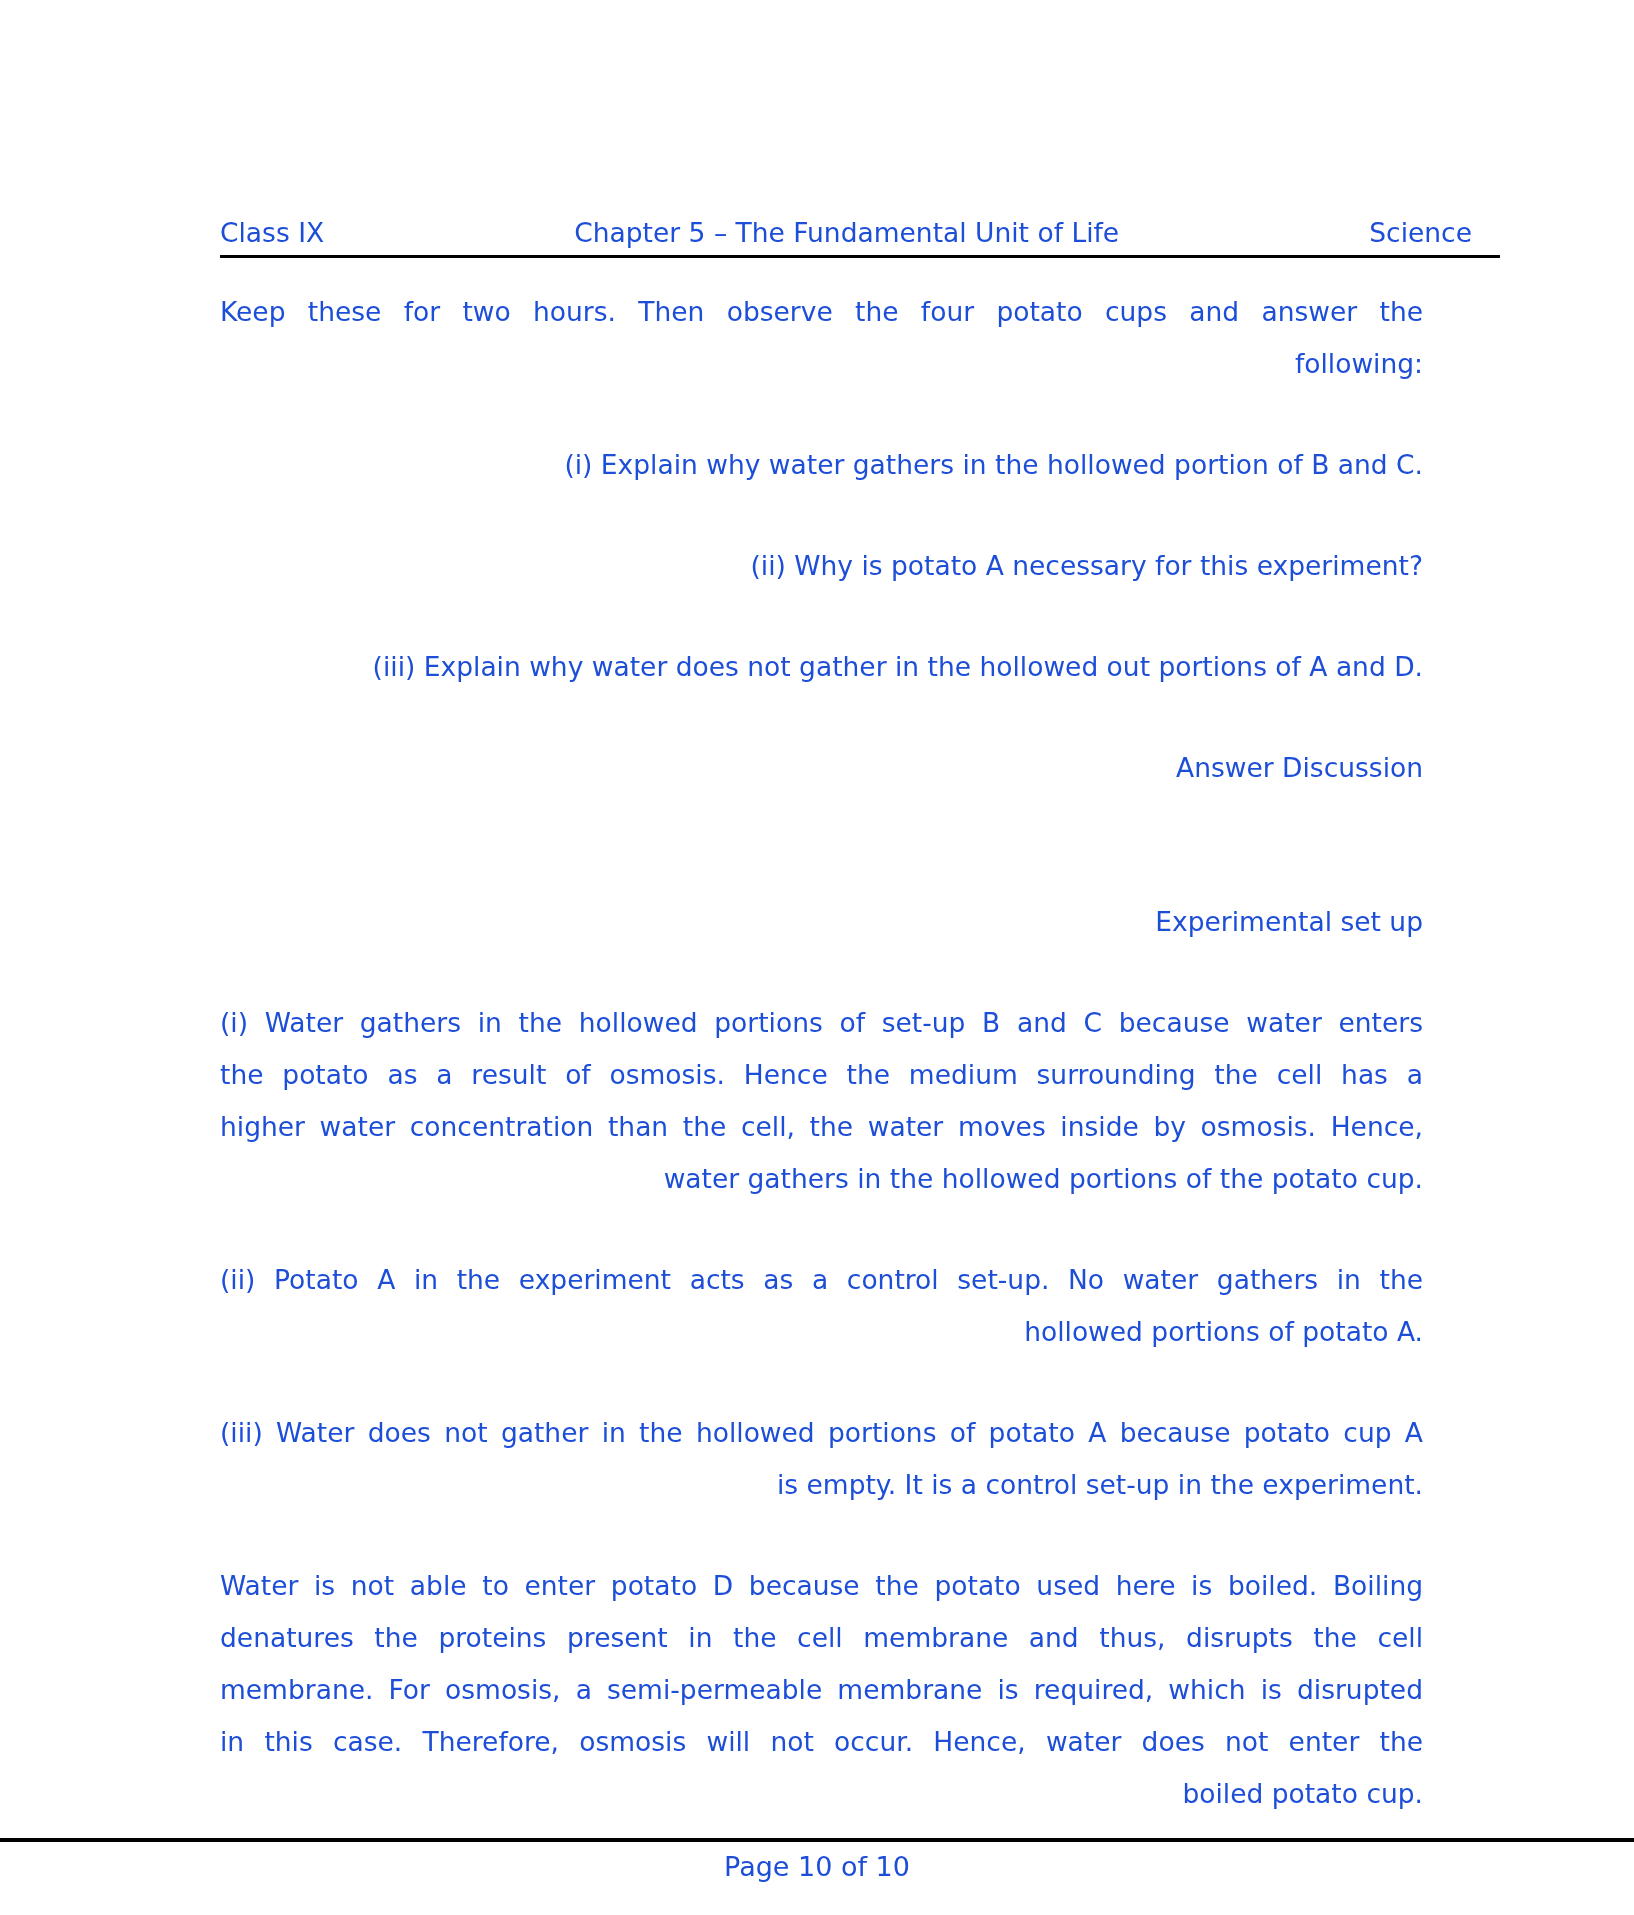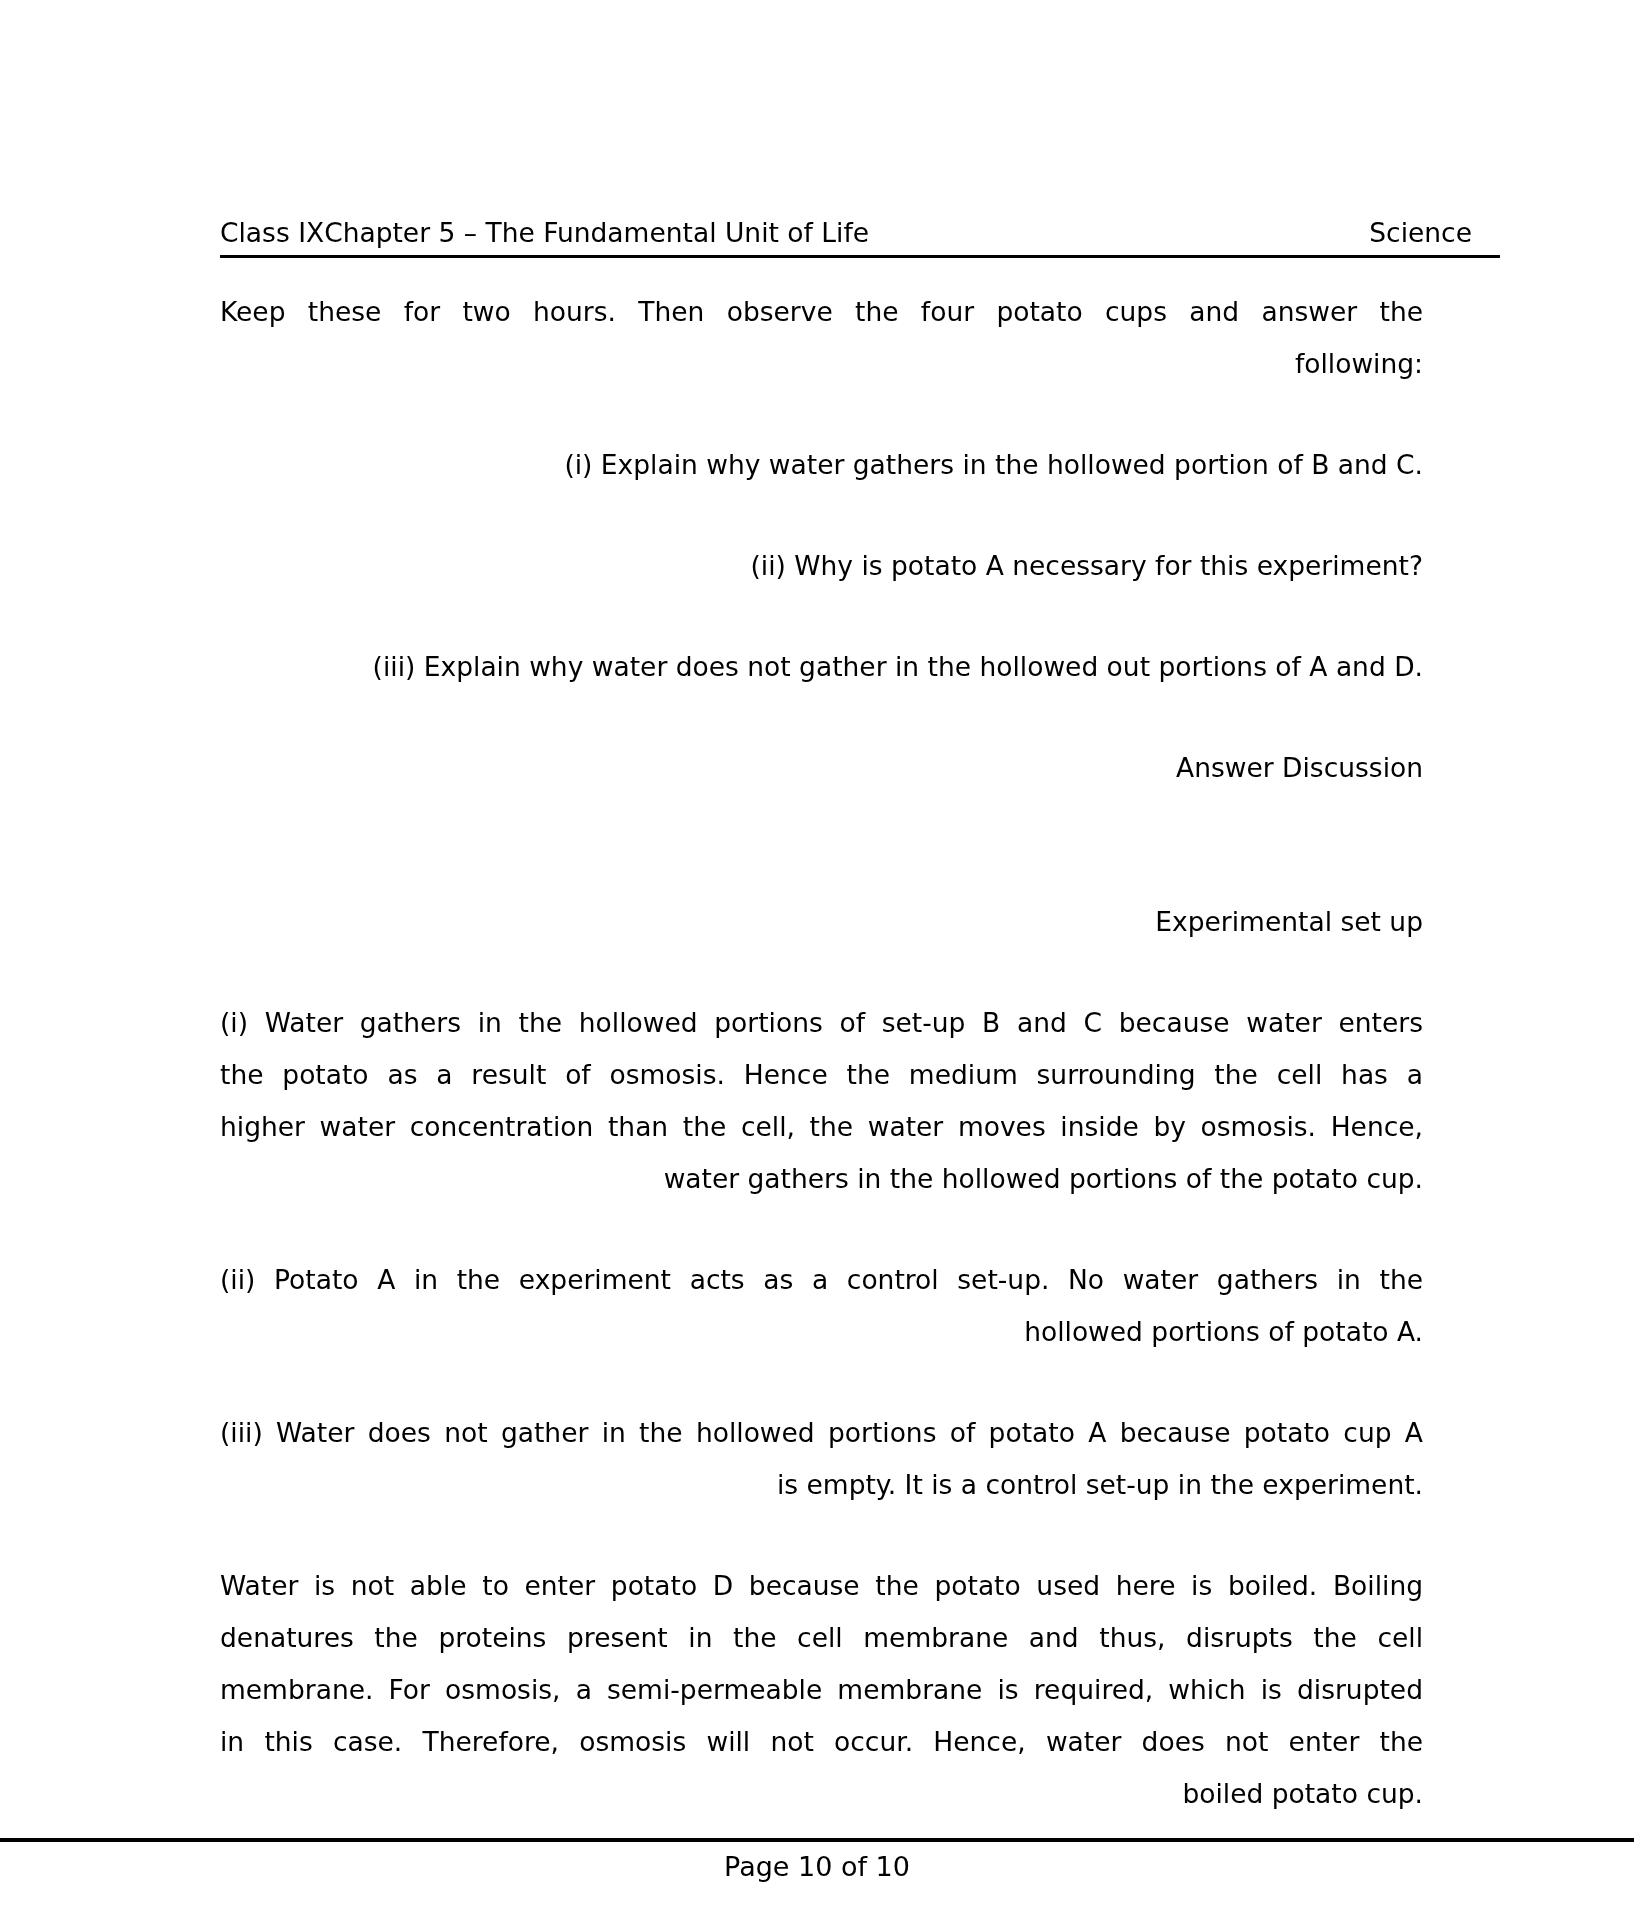--- a/index.html
+++ b/index.html
@@ -5,35 +5,35 @@
   html, body {
     margin: 0;
     padding: 0;
     background: #ffffff;
   }
   .page {
     position: relative;
     width: 1634px;
     height: 1915px;
     background: #ffffff;
-    color: #000000;
+    color: #1d4ed8;
     font-family: "DejaVu Sans", sans-serif;
     overflow: hidden;
   }
   .header-row {
     display: flex;
     align-items: flex-end;
     margin: 218px 134px 0 220px;
     padding-bottom: 7px;
     border-bottom: 3px solid #000000;
     font-size: 26.5px;
     line-height: 30px;
   }
   .header-left { flex: 0 0 auto; }
-  .header-center { flex: 1 1 auto; }
+  .header-center { flex: 1 1 auto; text-align: center; }
   .header-right { flex: 0 0 auto; padding-right: 28px; }
 
   .content {
     margin: 0 211px 0 220px;
     padding-top: 28px;
     font-size: 26.5px;
     line-height: 52px;
   }
   .para { margin: 0 0 49px 0; }
   .para.gap-extra { margin-top: 102px; }

